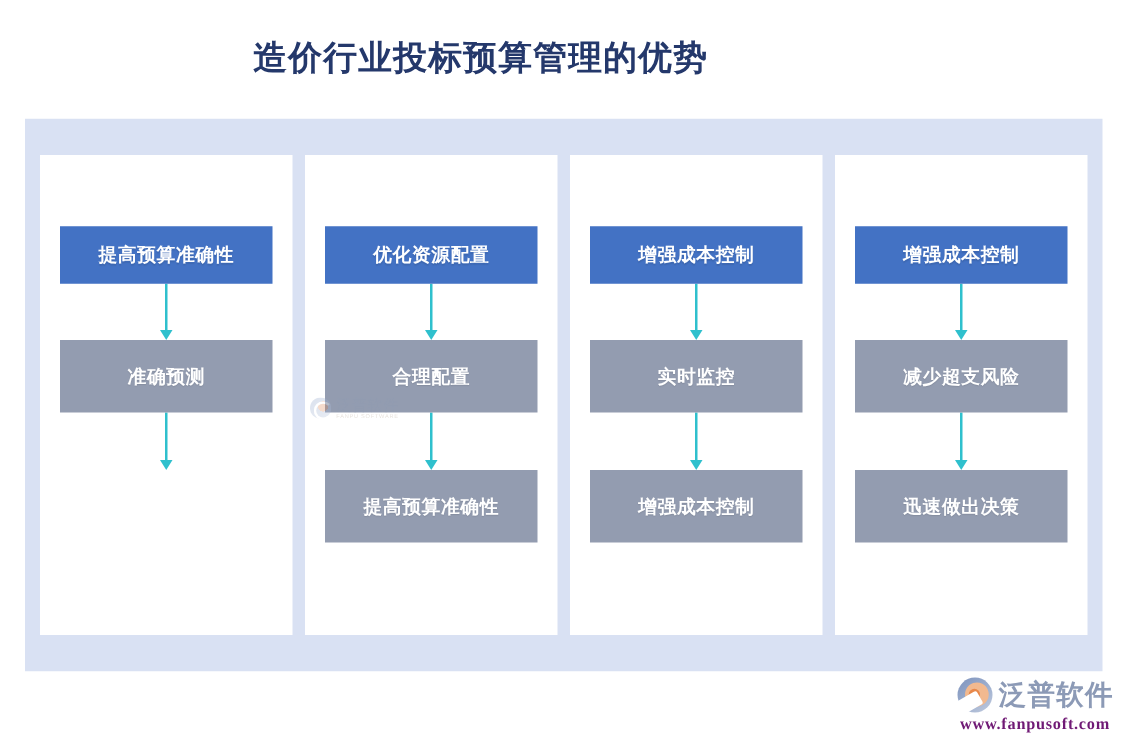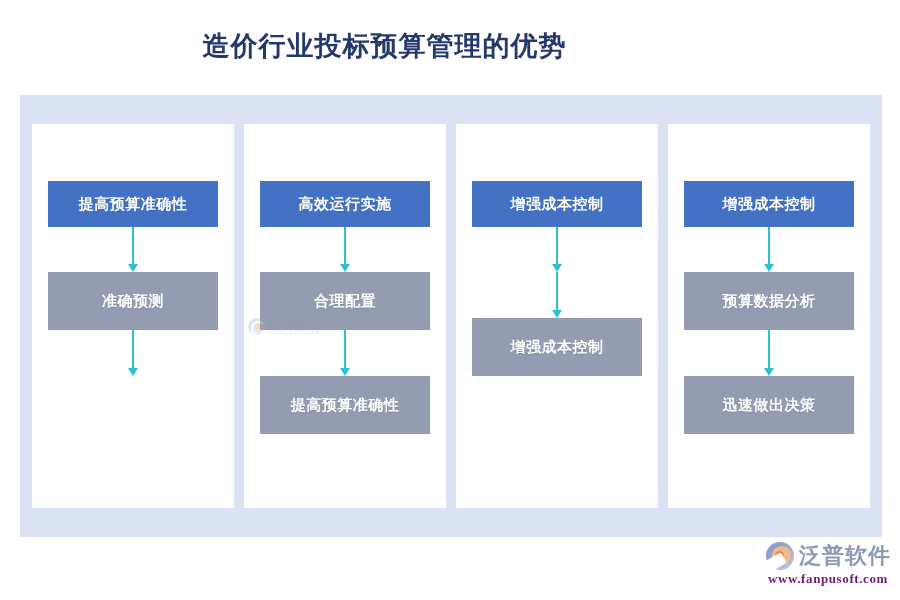--- a/index.html
+++ b/index.html
@@ -270,53 +270,54 @@
         <div class="head"></div>
       </div>
       <div class="node-box level-1">准确预测</div>
       <div class="arrow long">
         <div class="shaft"></div>
         <div class="head"></div>
       </div>
     </div>
 
     <div class="column-card">
-      <div class="node-box level-0">高效运行实施</div>
+      <div class="node-box level-0">优化资源配置</div>
       <div class="arrow">
         <div class="shaft"></div>
         <div class="head"></div>
       </div>
       <div class="node-box level-1">合理配置</div>
       <div class="arrow long">
         <div class="shaft"></div>
         <div class="head"></div>
       </div>
       <div class="node-box level-2">提高预算准确性</div>
     </div>
 
     <div class="column-card">
       <div class="node-box level-0">增强成本控制</div>
       <div class="arrow">
         <div class="shaft"></div>
         <div class="head"></div>
       </div>
+      <div class="node-box level-1">实时监控</div>
       <div class="arrow long">
         <div class="shaft"></div>
         <div class="head"></div>
       </div>
       <div class="node-box level-2">增强成本控制</div>
     </div>
 
     <div class="column-card">
       <div class="node-box level-0">增强成本控制</div>
       <div class="arrow">
         <div class="shaft"></div>
         <div class="head"></div>
       </div>
-      <div class="node-box level-1">预算数据分析</div>
+      <div class="node-box level-1">减少超支风险</div>
       <div class="arrow long">
         <div class="shaft"></div>
         <div class="head"></div>
       </div>
       <div class="node-box level-2">迅速做出决策</div>
     </div>
 
   </div>
 </div>
 

